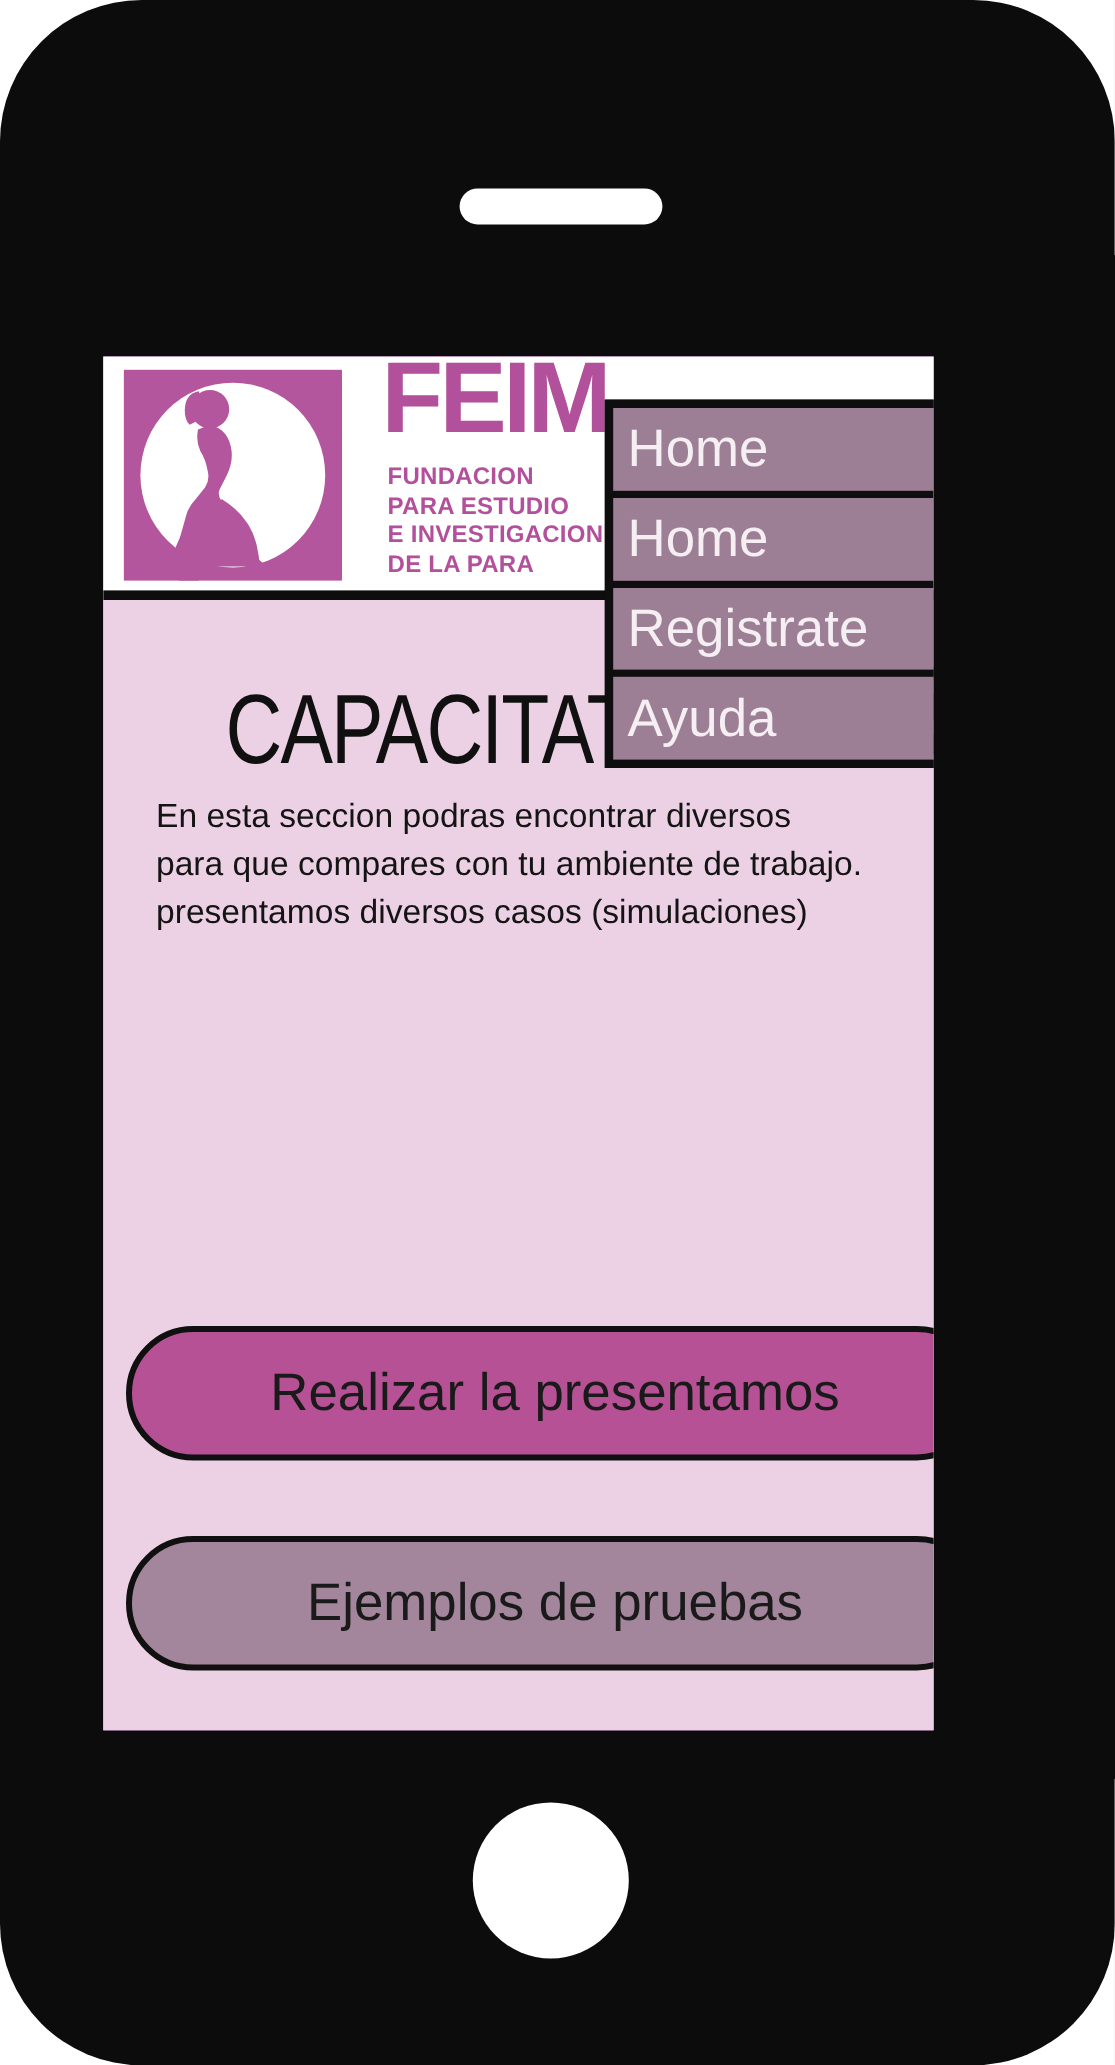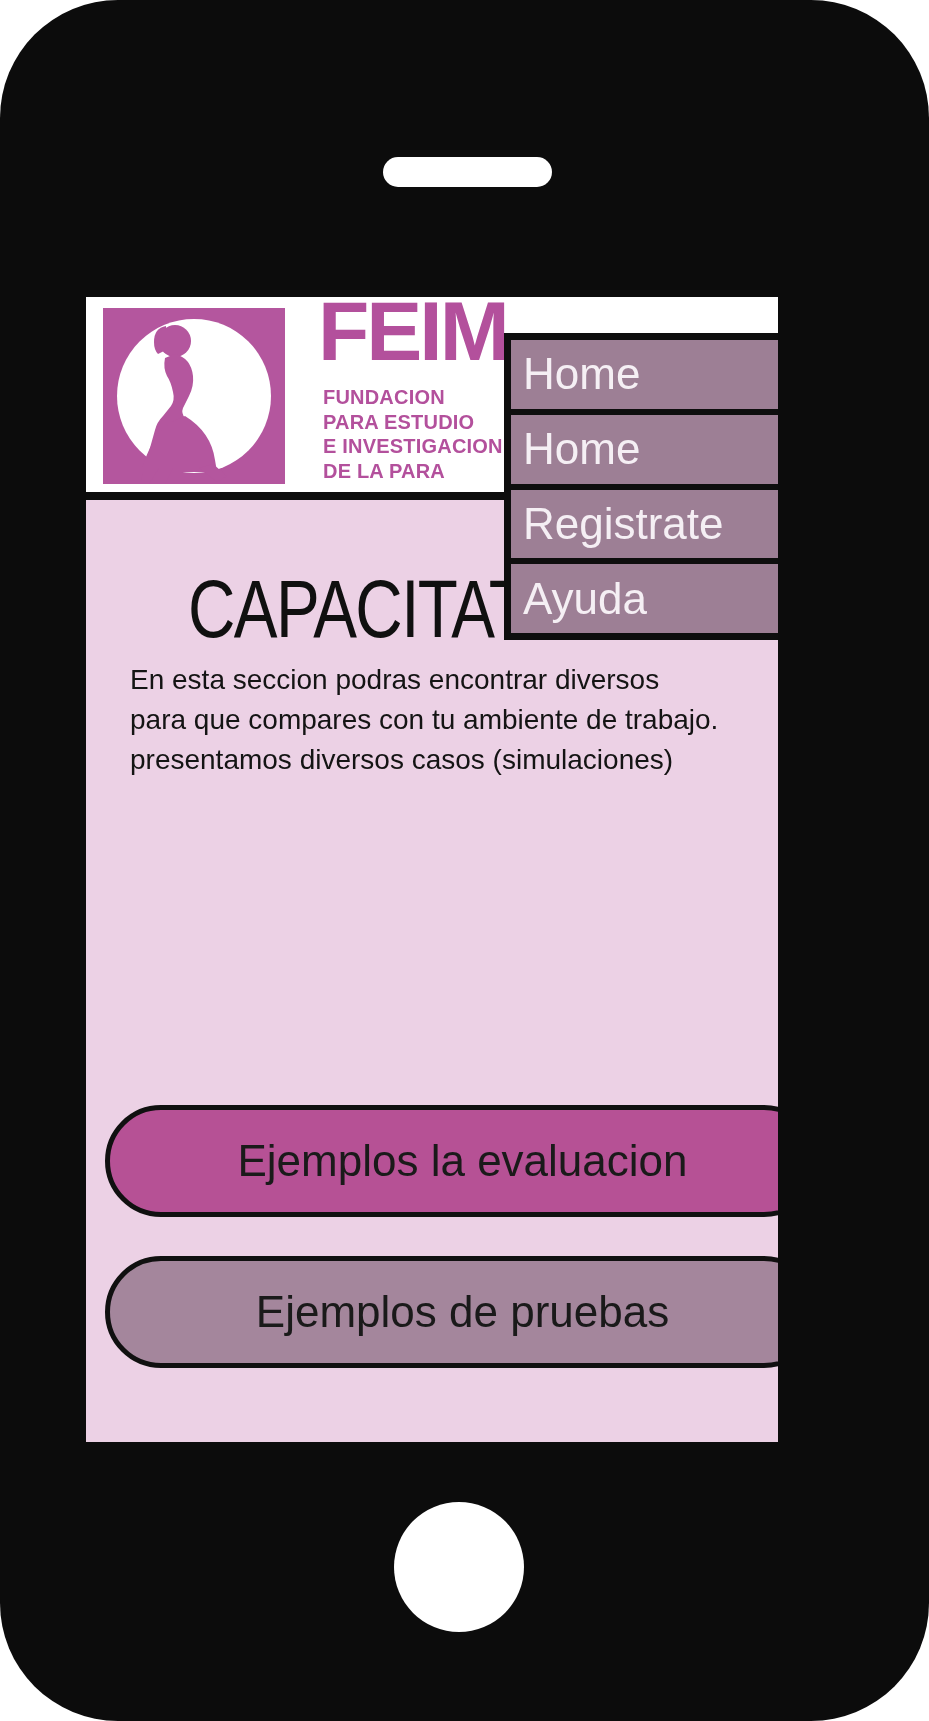--- a/index.html
+++ b/index.html
@@ -18,21 +18,21 @@
   .tagline{position:absolute;left:237px;top:88px;font-size:20px;font-weight:700;line-height:24.5px;color:#b3509c;letter-spacing:0.2px;}
   .dots{position:absolute;left:702px;top:46px;display:flex;flex-direction:column;gap:12px;cursor:pointer;}
   .dots span{width:26px;height:26px;border-radius:50%;background:#0b0b0b;display:block;}
 
   
   .content{position:absolute;left:0;top:203px;width:757px;height:942px;background:#ecd1e5;}
   .title{position:absolute;left:102px;top:62px;font-size:82px;font-weight:400;letter-spacing:-2px;color:#101010;transform:scaleX(0.80);transform-origin:left top;white-space:nowrap;z-index:5;}
   .intro{position:absolute;left:44px;top:160px;font-size:28px;line-height:40px;color:#141414;z-index:1;}
   .btn{position:absolute;left:19px;width:715px;height:112px;border:5px solid #101010;border-radius:58px;box-sizing:border-box;display:flex;align-items:center;justify-content:center;font-size:44px;color:#1a1a1a;cursor:pointer;z-index:1;}
   .btn-1{top:605px;background:#b65195;}
-  .btn-2{top:756px;background:#a4869c;}
+  .btn-2{top:780px;background:#a4869c;}
 
   
   .pencil-layer{position:absolute;left:0;top:0;width:757px;height:1145px;z-index:10;pointer-events:none;}
 
   
   .menu{position:absolute;left:418px;top:36px;width:282px;height:307px;background:#0e0e0e;border:7px solid #0e0e0e;box-sizing:border-box;display:flex;flex-direction:column;gap:6px;z-index:30;}
   .menu-item{flex:1;background:#9d7f95;color:#f5eff4;font-size:44px;display:flex;align-items:center;padding-left:12px;cursor:pointer;}
 </style>
 </head>
 <body>
@@ -74,21 +74,21 @@
 
     <div class="content">
       <div class="title">CAPACITATE</div>
 
       <div class="intro">
         <div>En esta seccion podras encontrar diversos</div>
         <div>para que compares con tu ambiente de trabajo.</div>
         <div>presentamos diversos casos (simulaciones)</div>
       </div>
 
-      <div class="btn btn-1">Ejemplos la evaluacion</div>
+      <div class="btn btn-1">Realizar la presentamos</div>
       <div class="btn btn-2">Ejemplos de pruebas</div>
 
     </div>
 
     <svg class="pencil-layer" viewBox="0 0 757 1145" xmlns="http://www.w3.org/2000/svg">
       <g transform="translate(744,243) rotate(135)">
         <rect x="8" y="-26" width="92" height="52" fill="#121212"></rect>
         <polygon points="100,-26 130,0 100,26" fill="#121212"></polygon>
         <rect x="8" y="-14" width="92" height="8" fill="#ecd1e5"></rect>
         <rect x="8" y="10" width="92" height="8" fill="#ecd1e5"></rect>

